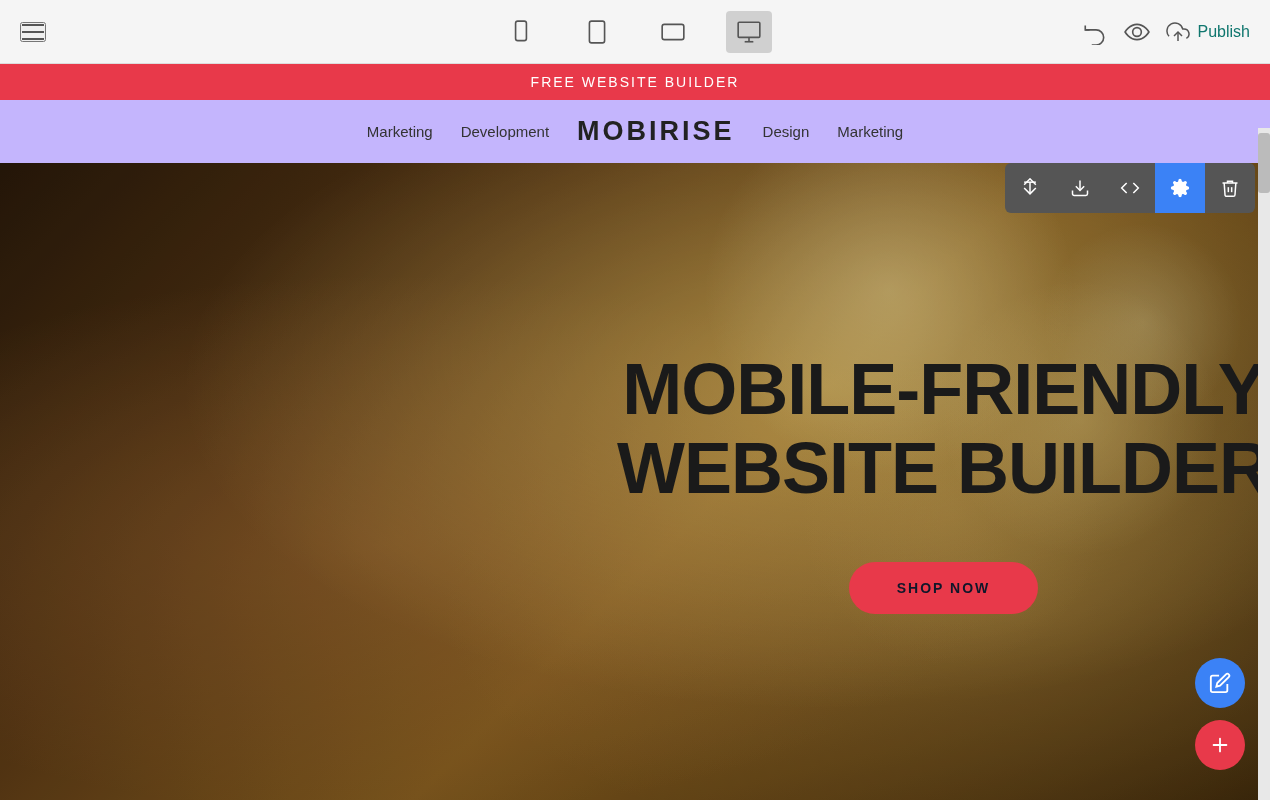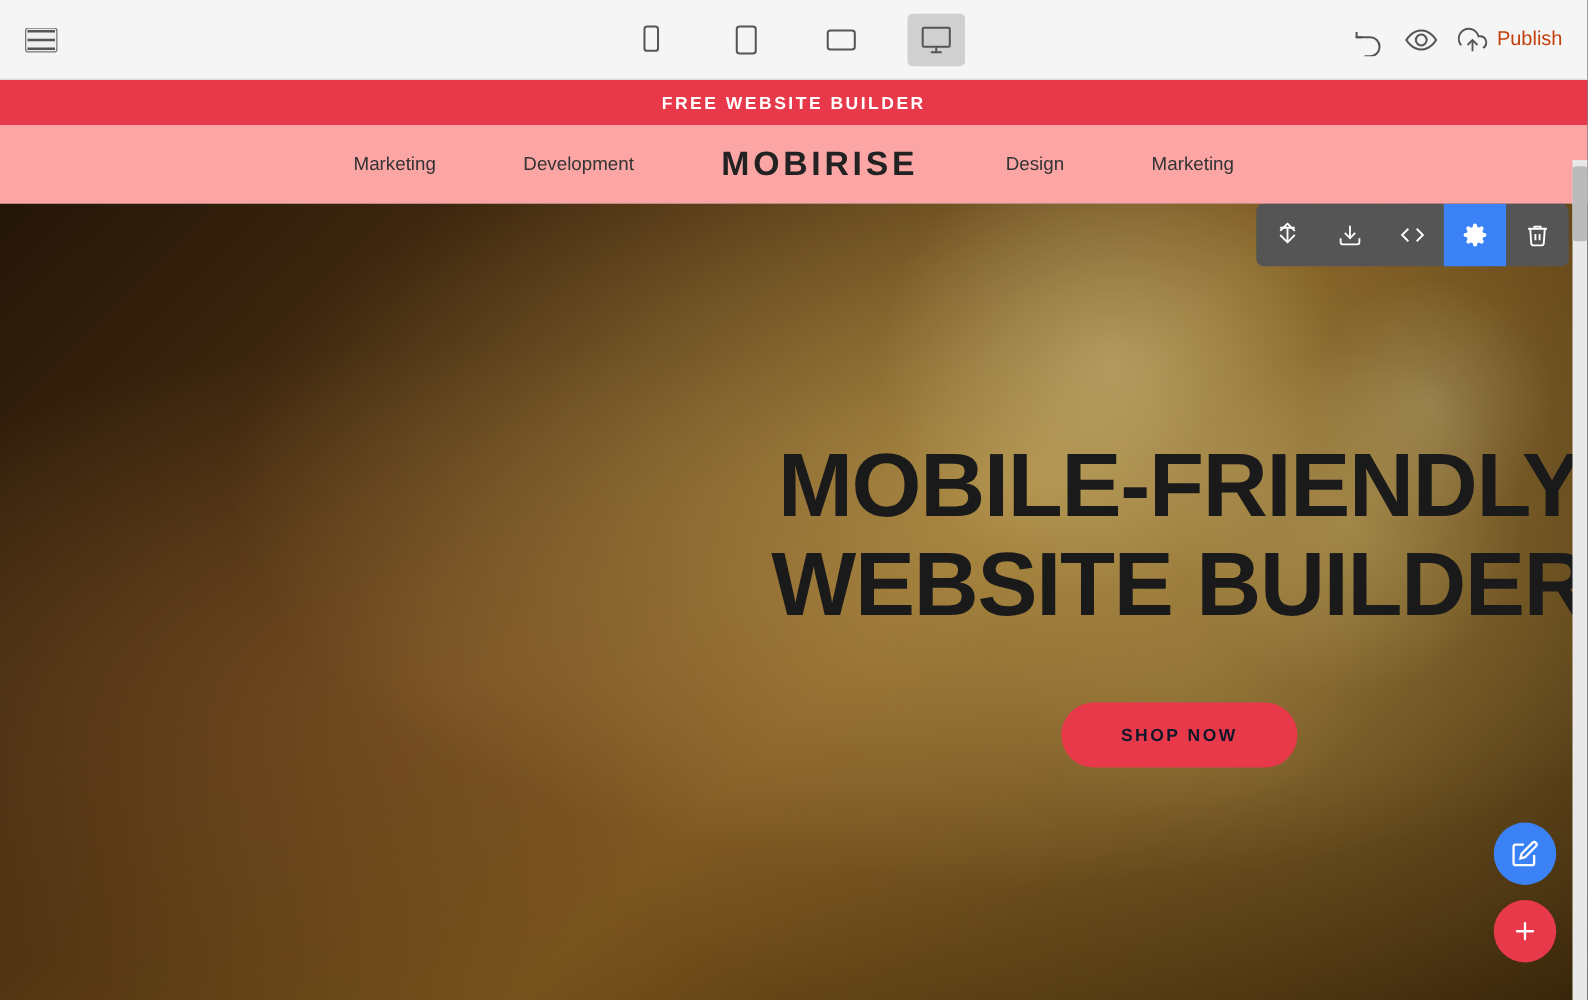--- a/index.html
+++ b/index.html
@@ -86,21 +86,21 @@
       stroke-width: 1.5;
     }
     .publish-btn {
       display: flex;
       align-items: center;
       gap: 8px;
       background: none;
       border: none;
       cursor: pointer;
       font-size: 16px;
-      color: #c2410c;
+      color: #0f766e;
       font-weight: 500;
     }
     .publish-btn svg {
       width: 24px;
       height: 24px;
       stroke: #555;
       fill: none;
       stroke-width: 1.5;
     }
 
@@ -111,33 +111,33 @@
       position: relative;
       overflow: hidden;
     }
 
     
     .red-banner {
       background: #e8394a;
       text-align: center;
       padding: 10px;
       font-size: 14px;
-      font-weight: 700;
+      font-weight: 400;
       color: #fff;
       letter-spacing: 2px;
     }
 
     
     .site-nav {
-      background: #fca5a5;
+      background: #c4b5fd;
       display: flex;
       align-items: center;
       justify-content: center;
       padding: 16px 40px;
-      gap: 70px;
+      gap: 28px;
       position: relative;
     }
     .nav-logo {
       font-size: 27px;
       font-weight: 700;
       letter-spacing: 3px;
       color: #222;
     }
     .nav-link {
       font-size: 15px;

